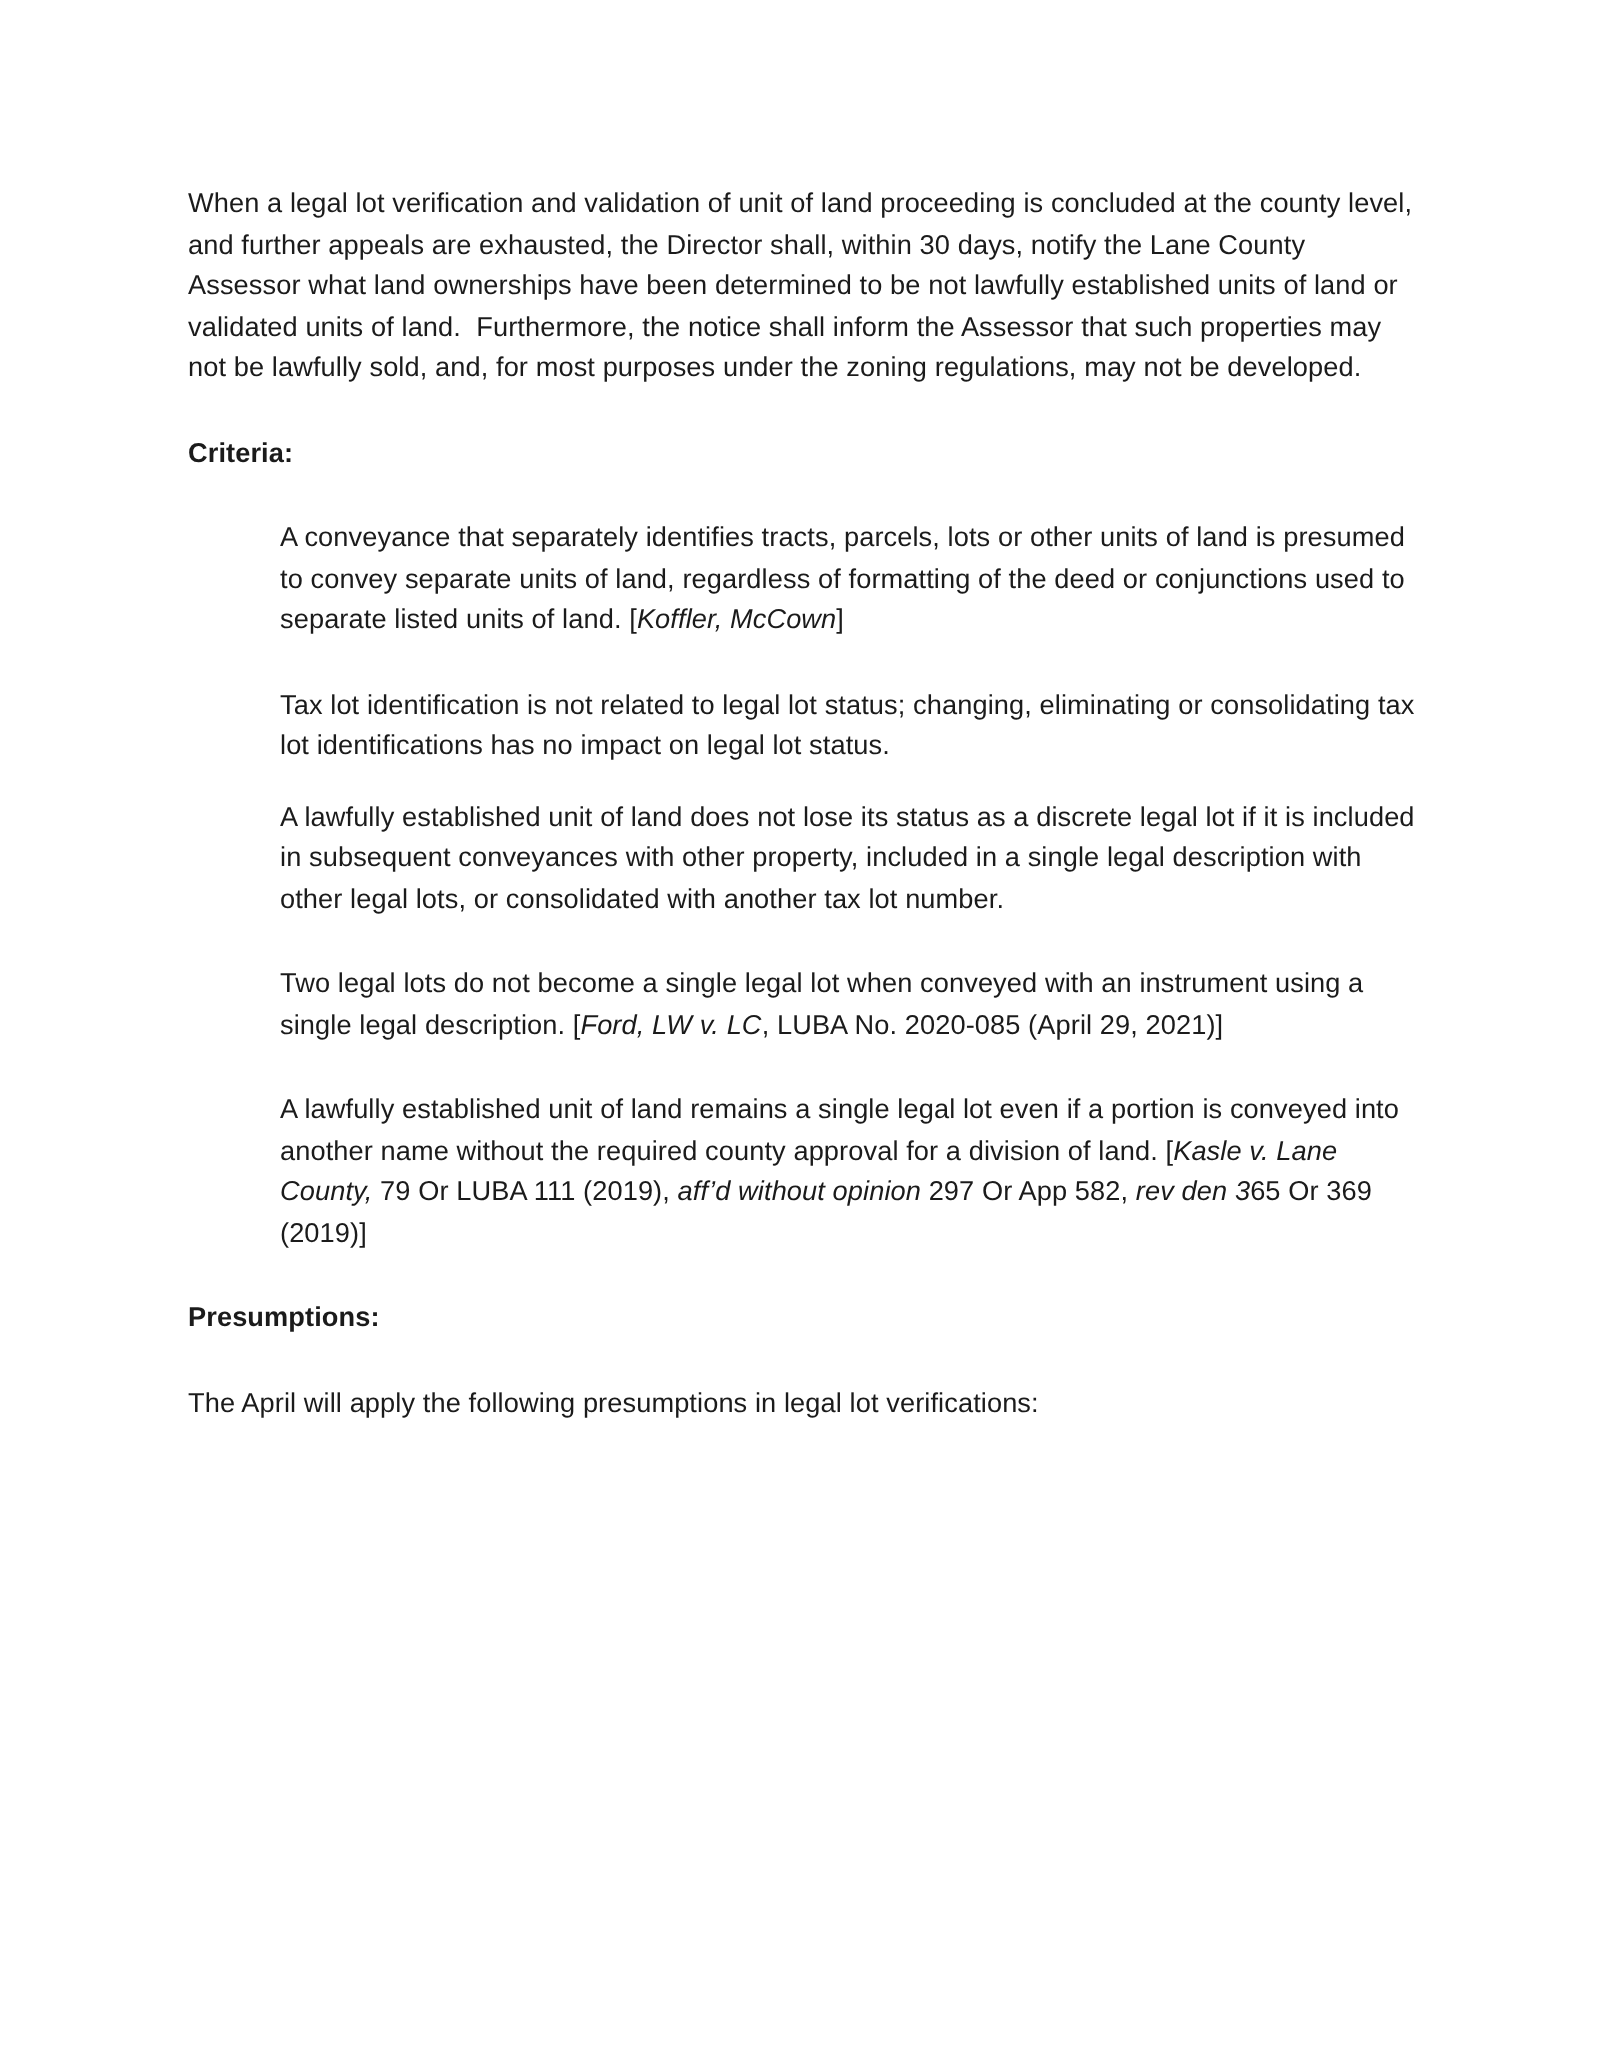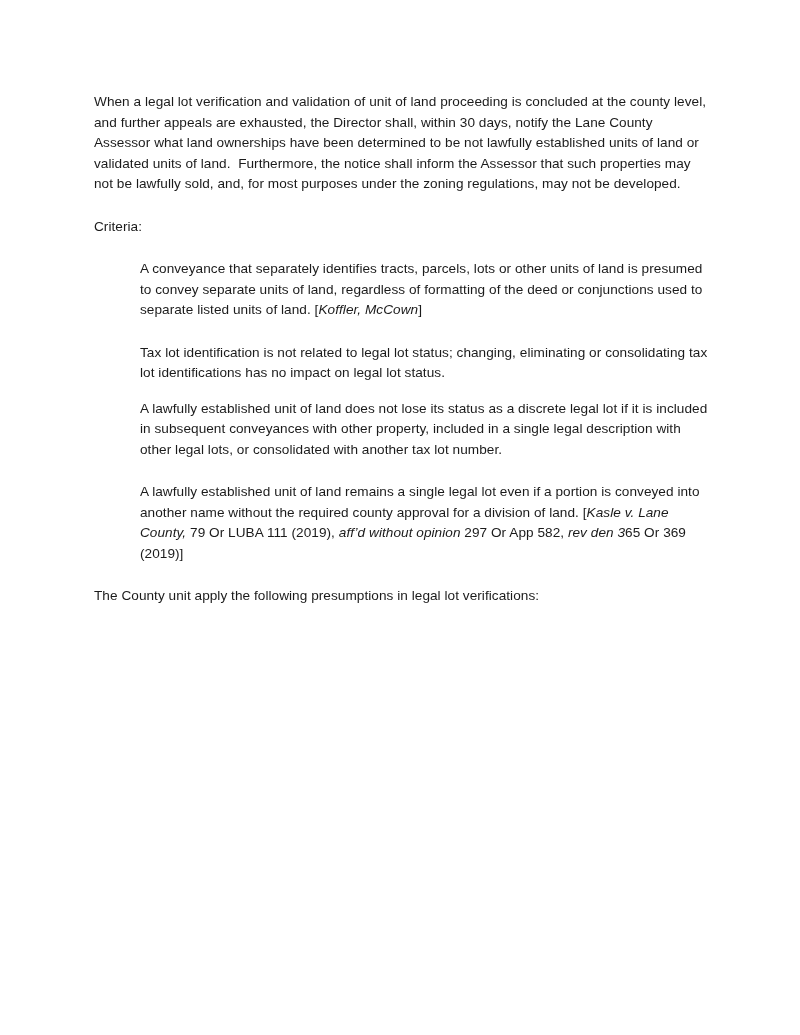--- a/index.html
+++ b/index.html
@@ -33,21 +33,21 @@
     margin: 0 0 22px 0;
     white-space: pre-wrap;
   }
   .para.indent {
     margin-left: 46px;
   }
   .para.tight {
     margin-bottom: 15px;
   }
   .heading {
-    font-weight: normal;
+    font-weight: bold;
   }
   .i {
     font-style: italic;
   }
 </style>
 </head>
 <body>
 
 <div class="page">
   <div class="content">
@@ -56,21 +56,23 @@
 
     <p class="para heading">Criteria:</p>
 
 
     <p class="para indent"><span>A conveyance that separately identifies tracts, parcels, lots or other units of land is presumed to convey separate units of land, regardless of formatting of the deed or conjunctions used to separate listed units of land. [</span><span class="i">Koffler, McCown</span><span>]</span></p>
 
     <p class="para indent tight"><span>Tax lot identification is not related to legal lot status; changing, eliminating or consolidating tax lot identifications has no impact on legal lot status.</span></p>
 
     <p class="para indent"><span>A lawfully established unit of land does not lose its status as a discrete legal lot if it is included in subsequent conveyances with other property, included in a single legal description with other legal lots, or consolidated with another tax lot number.</span></p>
 
+    <p class="para indent"><span>Two legal lots do not become a single legal lot when conveyed with an instrument using a single legal description. [</span><span class="i">Ford, LW v. LC</span><span>, LUBA No. 2020-085 (April 29, 2021)]</span></p>
 
     <p class="para indent"><span>A lawfully established unit of land remains a single legal lot even if a portion is conveyed into another name without the required county approval for a division of land. [</span><span class="i">Kasle v. Lane County,</span><span> 79 Or LUBA 111 (2019), </span><span class="i">aff’d without opinion</span><span> 297 Or App 582, </span><span class="i">rev den 3</span><span>65 Or 369 (2019)]</span></p>
 
 
+    <p class="para heading">Presumptions:</p>
 
-    <p class="para">The County unit apply the following presumptions in legal lot verifications:</p>
+    <p class="para">The April will apply the following presumptions in legal lot verifications:</p>
 
   </div>
 </div>
 
 </body></html>

